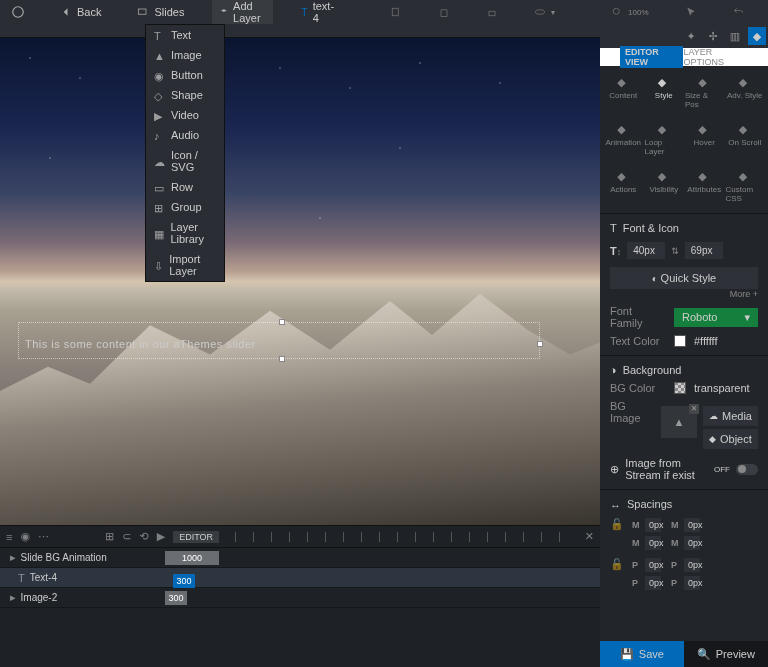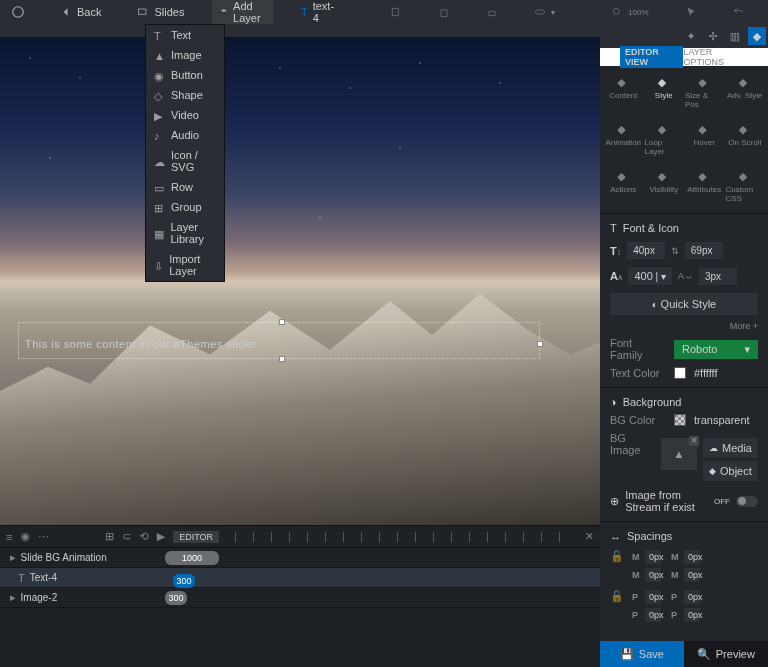--- a/index.html
+++ b/index.html
@@ -20,41 +20,41 @@
 .dd-item{display:flex;align-items:center;gap:6px;padding:4px 8px;cursor:pointer}
 .dd-ico{width:11px;height:11px;opacity:.7}
 .timeline{height:142px;background:#1e2126;border-top:1px solid #111;display:flex;flex-direction:column}
 .tl-tools{height:22px;display:flex;align-items:center;padding:0 6px;gap:8px;border-bottom:1px solid #111}
 .tl-editor{padding:1px 6px;background:#383b40;font-size:9px}
 .tl-ruler{flex:1;height:10px;background:repeating-linear-gradient(90deg,#555 0,#555 1px,transparent 1px,transparent 18px);margin-left:8px}
 .tl-row{height:20px;display:flex;align-items:center;border-bottom:1px solid #15171a}
 .tl-row.sel{background:#2c3540}
 .tl-label{width:165px;padding:0 10px;display:flex;align-items:center;gap:5px;font-size:10px}
 .tl-track{flex:1;height:100%;position:relative}
-.tl-clip{position:absolute;height:14px;top:3px;background:#006ab8;border-radius:6px;font-size:9px;text-align:center;line-height:14px;color:#fff}
+.tl-clip{position:absolute;height:14px;top:3px;background:#006ab8;border-radius:0;font-size:9px;text-align:center;line-height:14px;color:#fff}
 .tl-clip.gray{background:#6a6d72}
 .sidebar{width:168px;background:#222529;display:flex;flex-direction:column}
 .sb-top{height:24px;background:#2a2d33;display:flex;align-items:center;justify-content:flex-end;padding:0 2px;gap:4px}
 .sb-top .ico{width:18px;height:18px;display:flex;align-items:center;justify-content:center;opacity:.6}
 .sb-top .ico.active{background:#006ab8;opacity:1}
 .sb-hdr{height:18px;display:flex;align-items:center;justify-content:space-between;padding:0 20px;background:#ffffff}
 .badge{background:#006ab8;padding:1px 5px;font-size:9px;font-weight:bold}
 .sb-hdr-t{font-size:9px;color:#888}
 .tabgrid{display:grid;grid-template-columns:repeat(4,1fr);padding:6px 4px;gap:2px}
 .tab{display:flex;flex-direction:column;align-items:center;gap:3px;padding:4px 0;cursor:pointer;opacity:.55}
 .tab.active{opacity:1;color:#006ab8}
 .tab-ico{width:12px;height:12px}
 .tab-lbl{font-size:8px}
 .section{padding:8px 10px;border-top:1px solid #15171a}
 .sec-title{display:flex;align-items:center;gap:6px;font-size:10px;color:#aaa}
 .inputs{display:flex;gap:6px;margin-top:8px;align-items:center}
 .inp{background:#2e3238;padding:3px 6px;font-size:10px;min-width:38px;text-align:left}
 .inp-lbl{font-size:9px;color:#888}
 .quick{background:#2e3238;text-align:center;padding:5px;margin-top:8px;font-size:10px}
-.more{text-align:right;font-size:9px;color:#888;margin-top:6px}
+.more{text-align:right;font-size:9px;color:#888;margin-top:0}
 .row{display:flex;align-items:center;gap:8px;margin-top:6px;font-size:9px}
 .row .lbl{width:56px;color:#888}
 .swatch{width:12px;height:12px;background:#fff;border:1px solid #555}
 .sel{background:#15803d;padding:3px 8px;flex:1;font-size:10px}
 .bgimg{display:flex;gap:6px;margin-top:6px}
 .thumb{width:36px;height:32px;background:#3a3e44;position:relative;display:flex;align-items:center;justify-content:center;opacity:.7}
 .thumb .x{position:absolute;top:-2px;right:-2px;width:10px;height:10px;background:#555;font-size:8px;text-align:center}
 .media-btns{display:flex;flex-direction:column;gap:3px;flex:1}
 .mbtn{background:#2e3238;padding:4px 6px;font-size:9px;display:flex;align-items:center;gap:4px}
 .stream{display:flex;align-items:center;gap:6px;margin-top:8px;font-size:9px;color:#888}
@@ -324,26 +324,20 @@
       <div class="sec-title">
           <span>T</span>
           <span>Font &amp; Icon</span>
         </div>
       <div class="inputs">
         <span class="inp-lbl"><b>T</b>↕</span>
         <div class="inp">40px</div>
         <span class="inp-lbl">⇅</span>
         <div class="inp">69px</div>
       </div>
-      <div class="inputs">
-        <span class="inp-lbl"><b>A</b>ᴀ</span>
-        <div class="inp"><span>400</span> | ▾</div>
-        <span class="inp-lbl">A↔</span>
-        <div class="inp">3px</div>
-      </div>
       <div class="quick">◐ <span>Quick Style</span></div>
       <div class="more">More  +</div>
       <div class="row">
         <span class="lbl">Font Family</span>
         <div class="sel"><span>Roboto</span><span style="float:right">▾</span></div>
       </div>
       <div class="row">
         <span class="lbl">Text Color</span>
         <div class="swatch"></div>
         <span>#ffffff</span>

